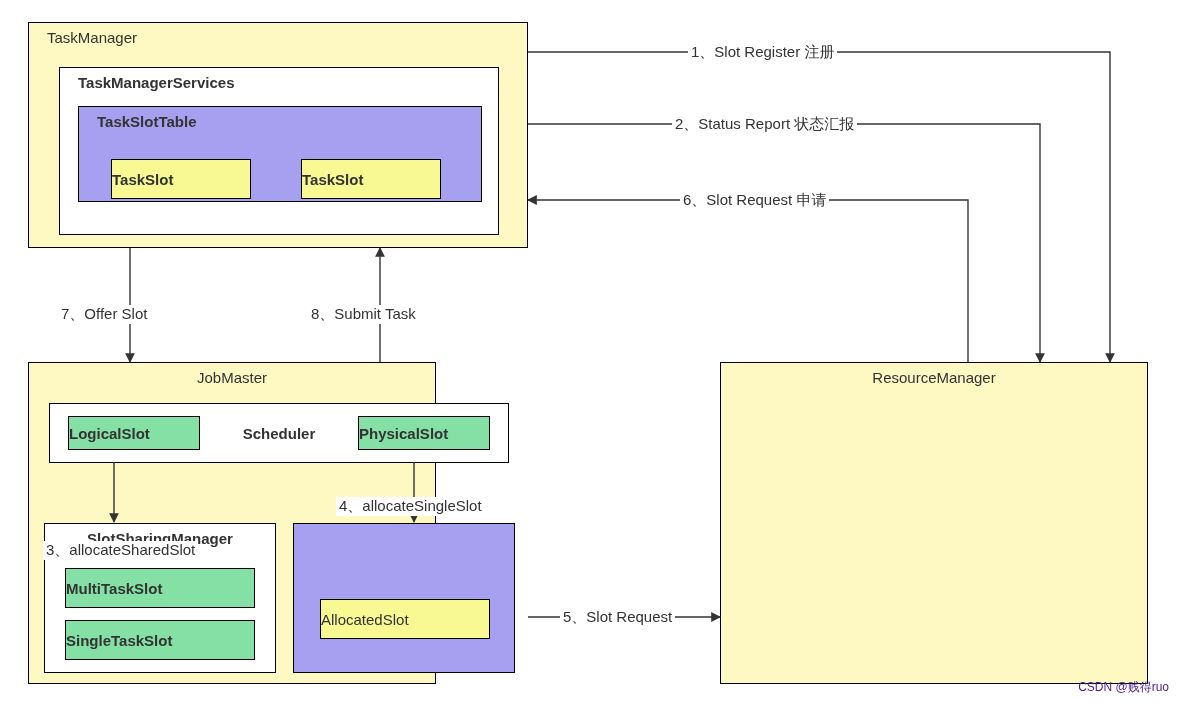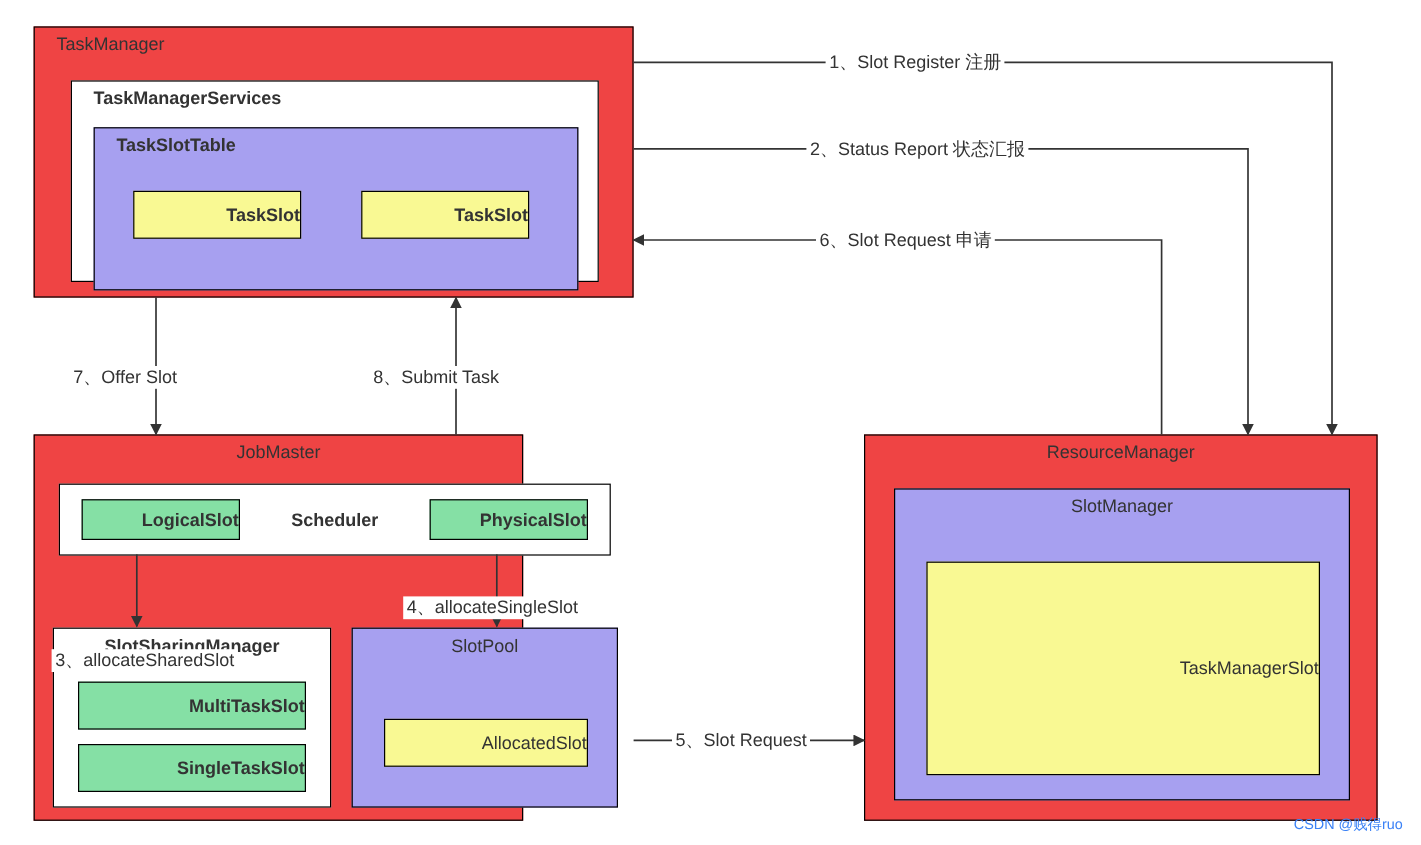--- a/index.html
+++ b/index.html
@@ -11,62 +11,62 @@
     font-size: 15px;
     color: #333;
     background: #fff;
     position: relative;
   }
   svg { position: absolute; top: 0; left: 0; pointer-events: none; }
   .box {
     position: absolute;
     border: 1px solid #000;
   }
-  .pink  { background: #ef4444; }
+  .pink  { background: #fef9c3; }
   .white { background: #fff; font-weight: bold; }
   .purple{ background: #a7a0f0; }
   .yellow{ background: #f9f993; }
   .green { background: #85e0a5; }
   .title {
     text-align: left;
     padding: 6px 18px;
     font-size: 15px;
   }
   .title.center { text-align: center; padding-left: 0; padding-right: 0; }
   .leaf {
     display: flex;
     align-items: center;
-    justify-content: flex-end;
+    justify-content: flex-start;
   }
   .edge-label {
     position: absolute;
     font-size: 15px;
     background: #fff;
     padding: 0 3px;
     white-space: nowrap;
   }
   .watermark {
     position: absolute;
     right: 15px;
     bottom: 8px;
     font-size: 12px;
-    color: #3b82f6;
+    color: #4c1d95;
     font-family: sans-serif;
   }
 </style>
 </head>
 <body>
 
 <div class="box pink" style="left:28px; top:22px; width:500px; height:226px;">
   <div class="title">TaskManager</div>
 
   <div class="box white" style="left:30px; top:44px; width:440px; height:168px;">
     <div class="title">TaskManagerServices</div>
 
-    <div class="box purple" style="left:18px; top:38px; width:404px; height:136px;">
+    <div class="box purple" style="left:18px; top:38px; width:404px; height:96px;">
       <div class="title">TaskSlotTable</div>
 
       <div class="box yellow leaf" style="left:32px; top:52px; width:140px; height:40px;">
         <span>TaskSlot</span>
       </div>
       <div class="box yellow leaf" style="left:222px; top:52px; width:140px; height:40px;">
         <span>TaskSlot</span>
       </div>
     </div>
   </div>
@@ -91,37 +91,29 @@
     <div class="title center">SlotSharingManager</div>
     <div class="box green leaf" style="left:20px; top:44px; width:190px; height:40px;">
       <span>MultiTaskSlot</span>
     </div>
     <div class="box green leaf" style="left:20px; top:96px; width:190px; height:40px;">
       <span>SingleTaskSlot</span>
     </div>
   </div>
 
   <div class="box purple" style="left:264px; top:160px; width:222px; height:150px;">
-    <div class="title center">SlotPool</div>
     <div class="box yellow leaf" style="left:26px; top:75px; width:170px; height:40px;">
       <span>AllocatedSlot</span>
     </div>
   </div>
 </div>
 
 <div class="box pink" style="left:720px; top:362px; width:428px; height:322px;">
   <div class="title center">ResourceManager</div>
 
-  <div class="box purple" style="left:24px; top:44px; width:380px; height:260px;">
-    <div class="title center">SlotManager</div>
-
-    <div class="box yellow leaf" style="left:26px; top:60px; width:328px; height:178px;">
-      <span>TaskManagerSlot</span>
-    </div>
-  </div>
 </div>
 
 <svg width="1184" height="704">
   <defs>
     <marker id="arrow" viewBox="0 0 10 10" refX="9" refY="5" markerWidth="7" markerHeight="7" orient="auto-start-reverse">
       <path d="M 0 0 L 10 5 L 0 10 z" fill="#333"></path>
     </marker>
   </defs>
 
   <path d="M 528 52 L 1110 52 L 1110 362" fill="none" stroke="#333" stroke-width="1.4" marker-end="url(#arrow)"></path>

